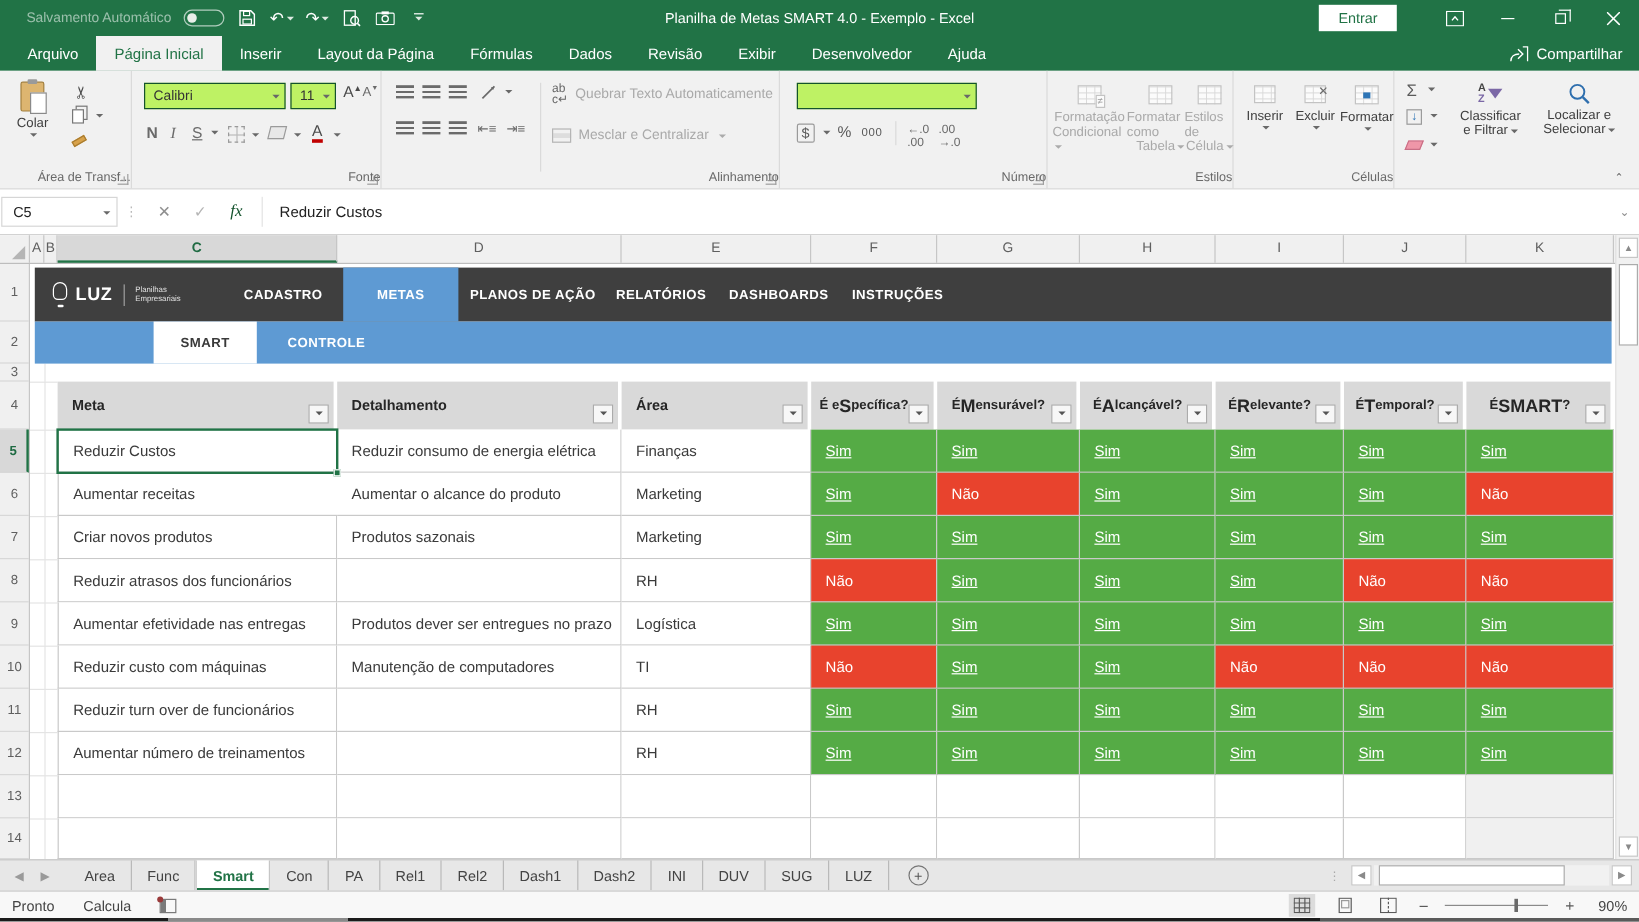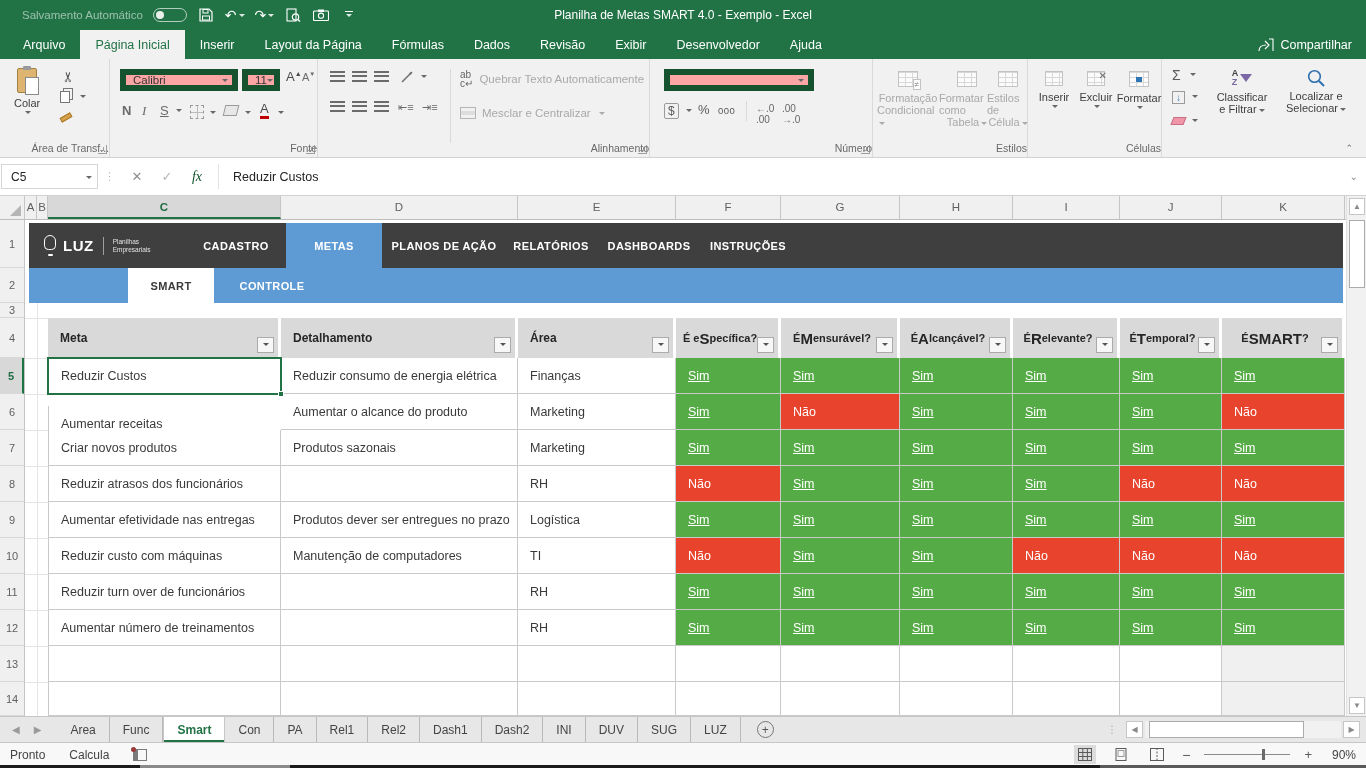--- a/index.html
+++ b/index.html
@@ -39,21 +39,21 @@
   .rgroup { position:absolute; top:0; height:98px; border-right:1px solid #dadada; }
   .glabel { position:absolute; bottom:3px; left:0; right:0; text-align:right; font-size:10.5px; color:#696969; white-space:nowrap; }
   .launcher { position:absolute; right:2px; bottom:3px; width:9px; height:9px; border-right:1px solid #8a8a8a; border-bottom:1px solid #8a8a8a; opacity:.8; }
   .launcher:before { content:""; position:absolute; right:2px; bottom:2px; width:3px; height:3px; border-right:1px solid #8a8a8a; border-bottom:1px solid #8a8a8a; }
   .caret { width:0; height:0; border:3px solid transparent; border-top-color:#686868; display:inline-block; margin-left:2px; position:relative; top:2px; }
   .caret.dis { border-top-color:#ababab; }
   .bars { width:15px; height:11px; display:inline-block;
     background:linear-gradient(#6b6b6b 0 2px,transparent 2px 4.5px,#6b6b6b 4.5px 6.5px,transparent 6.5px 9px,#6b6b6b 9px 11px); }
   .bigbtn { display:flex; flex-direction:column; align-items:center; font-size:11px; color:#3e3e3e; }
   .dis-t { color:#a9a9a9; }
-  .ddbox { background:#fca5a5; border:6px solid #14532d; display:flex; align-items:center; font-size:11.5px; color:#333; }
+  .ddbox { background:#bef264; border:1px solid #14532d; display:flex; align-items:center; font-size:11.5px; color:#333; }
   .ddbox .caret { margin-left:auto; margin-right:4px; }
   .mini { font-size:10px; color:#666; }
   .grid-ic { width:20px; height:16px; border:1px solid #c3c3c3; background:
       linear-gradient(#d9d9d9 1px,transparent 1px) 0 5px/20px 5px repeat-y,
       linear-gradient(90deg,#d9d9d9 1px,transparent 1px) 6px 0/7px 16px repeat-x, #fbfbfb; position:relative; }
   .clip-ic { width:20px; height:25px; background:#ddb570; border:1px solid #a3803f; border-radius:2px; position:relative; }
   .clip-ic:before { content:""; position:absolute; right:-3px; bottom:-3px; width:12px; height:16px; background:#fff; border:1px solid #8a8a8a; }
   .clip-ic:after { content:""; position:absolute; left:5px; top:-3px; width:8px; height:4px; background:#9a9a9a; border-radius:1px; }
   .eraser-ic { width:13px; height:8px; background:#ef96a8; border:1px solid #c86e85; transform:skewX(-22deg); display:inline-block; }
   .funnel { width:0; height:0; border-left:6px solid transparent; border-right:6px solid transparent; border-top:8px solid #7b68a6; display:inline-block; }
@@ -181,20 +181,41 @@
             <rect x="5" y="0.5" width="6" height="2.5" fill="#fff"></rect>
             <circle cx="8" cy="6.7" r="2.6" fill="none" stroke="#fff" stroke-width="1.1"></circle>
           </svg>
       </span>
       <span class="qat-btn" style="flex-direction:column;">
         <span style="width:8px;height:1px;background:#fff;margin-bottom:2px;"></span>
           <i class="mini-caret" style="margin:0;"></i>
       </span>
     </div>
     <div class="window-title">Planilha de Metas SMART 4.0 - Exemplo - Excel</div>
+    <div class="win-controls">
+      <button class="signin">Entrar</button>
+      <span class="wbtn">
+        <svg width="15" height="13" viewBox="0 0 15 13">
+            <rect x="0.5" y="0.5" width="14" height="12" fill="none" stroke="#fff"></rect>
+            <path d="M5 8l2.5-3L10 8" fill="none" stroke="#fff" stroke-width="1.2"></path>
+          </svg>
+      </span>
+      <span class="wbtn">
+          <span class="min-glyph"></span>
+        </span>
+      <span class="wbtn">
+          <span class="restore-glyph"></span>
+        </span>
+      <span class="wbtn">
+        <svg width="11" height="11" viewBox="0 0 11 11">
+            <line x1="0" y1="0" x2="11" y2="11" stroke="#fff" stroke-width="1.3"></line>
+            <line x1="11" y1="0" x2="0" y2="11" stroke="#fff" stroke-width="1.3"></line>
+          </svg>
+      </span>
+    </div>
   </header>
 
   <nav class="ribbon-tabs">
     <span id="ribbon-tabs-list" style="display:flex;align-items:stretch;">
         <span class="rtab first">Arquivo</span>
         <span class="rtab active">Página Inicial</span>
         <span class="rtab">Inserir</span>
         <span class="rtab">Layout da Página</span>
         <span class="rtab">Fórmulas</span>
         <span class="rtab">Dados</span>
@@ -491,21 +512,21 @@
         </div>
         <div class="tcell first" style="left: 48px; top: 138px; width: 233px; height: 36px;">Reduzir Custos</div>
         <div class="tcell " style="left: 281px; top: 138px; width: 237px; height: 36px;">Reduzir consumo de energia elétrica</div>
         <div class="tcell " style="left: 518px; top: 138px; width: 158px; height: 36px;">Finanças</div>
         <div class="tcell flag yes" style="left: 676px; top: 138px; width: 105px; height: 36px;">Sim</div>
         <div class="tcell flag yes" style="left: 781px; top: 138px; width: 119px; height: 36px;">Sim</div>
         <div class="tcell flag yes" style="left: 900px; top: 138px; width: 113px; height: 36px;">Sim</div>
         <div class="tcell flag yes" style="left: 1013px; top: 138px; width: 107px; height: 36px;">Sim</div>
         <div class="tcell flag yes" style="left: 1120px; top: 138px; width: 102px; height: 36px;">Sim</div>
         <div class="tcell flag yes" style="left: 1222px; top: 138px; width: 123px; height: 36px;">Sim</div>
-        <div class="tcell first" style="left: 48px; top: 174px; width: 238px; height: 36px; margin-top: 12px;">Aumentar receitas</div>
+        <div class="tcell first" style="left: 48px; top: 174px; width: 238px; height: 36px;">Aumentar receitas</div>
         <div class="tcell " style="left: 281px; top: 174px; width: 237px; height: 36px;">Aumentar o alcance do produto</div>
         <div class="tcell " style="left: 518px; top: 174px; width: 158px; height: 36px;">Marketing</div>
         <div class="tcell flag yes" style="left: 676px; top: 174px; width: 105px; height: 36px;">Sim</div>
         <div class="tcell flag no" style="left: 781px; top: 174px; width: 119px; height: 36px;">Não</div>
         <div class="tcell flag yes" style="left: 900px; top: 174px; width: 113px; height: 36px;">Sim</div>
         <div class="tcell flag yes" style="left: 1013px; top: 174px; width: 107px; height: 36px;">Sim</div>
         <div class="tcell flag yes" style="left: 1120px; top: 174px; width: 102px; height: 36px;">Sim</div>
         <div class="tcell flag no" style="left: 1222px; top: 174px; width: 123px; height: 36px;">Não</div>
         <div class="tcell first" style="left: 48px; top: 210px; width: 233px; height: 36px;">Criar novos produtos</div>
         <div class="tcell " style="left: 281px; top: 210px; width: 237px; height: 36px;">Produtos sazonais</div>

